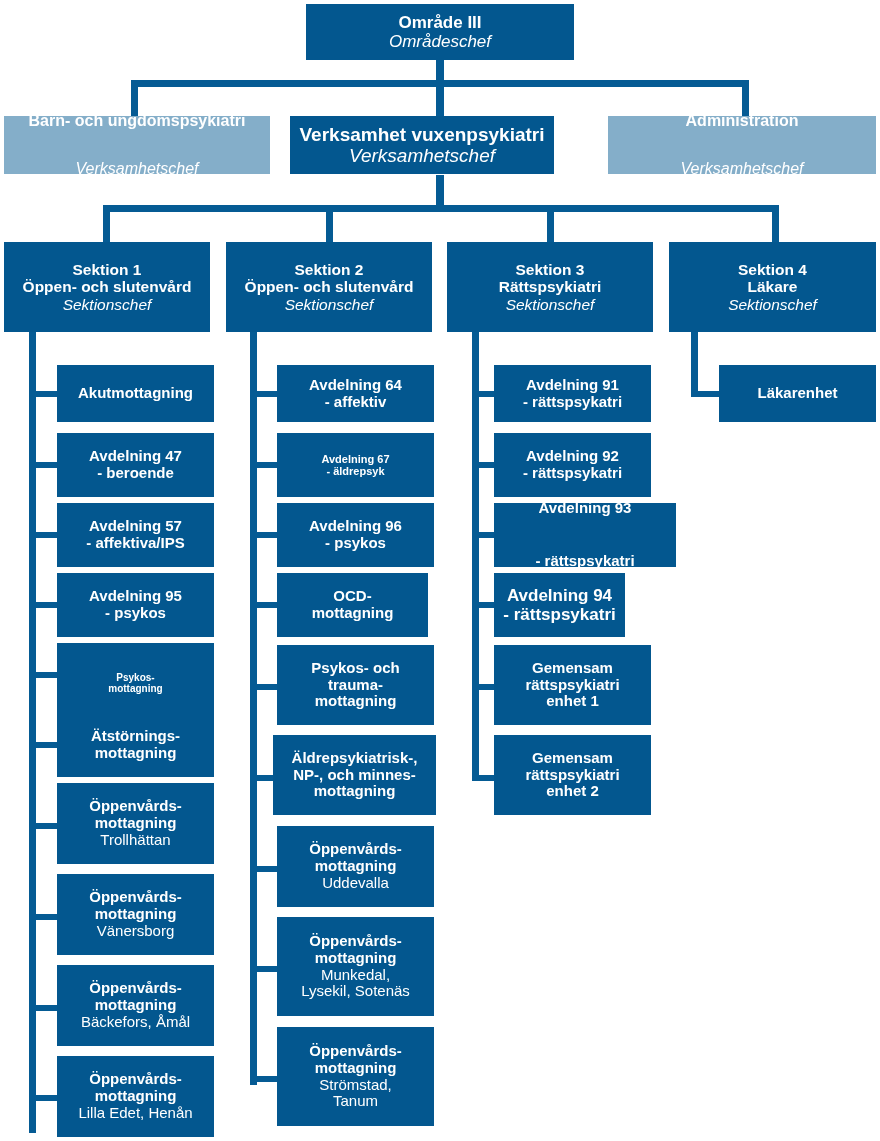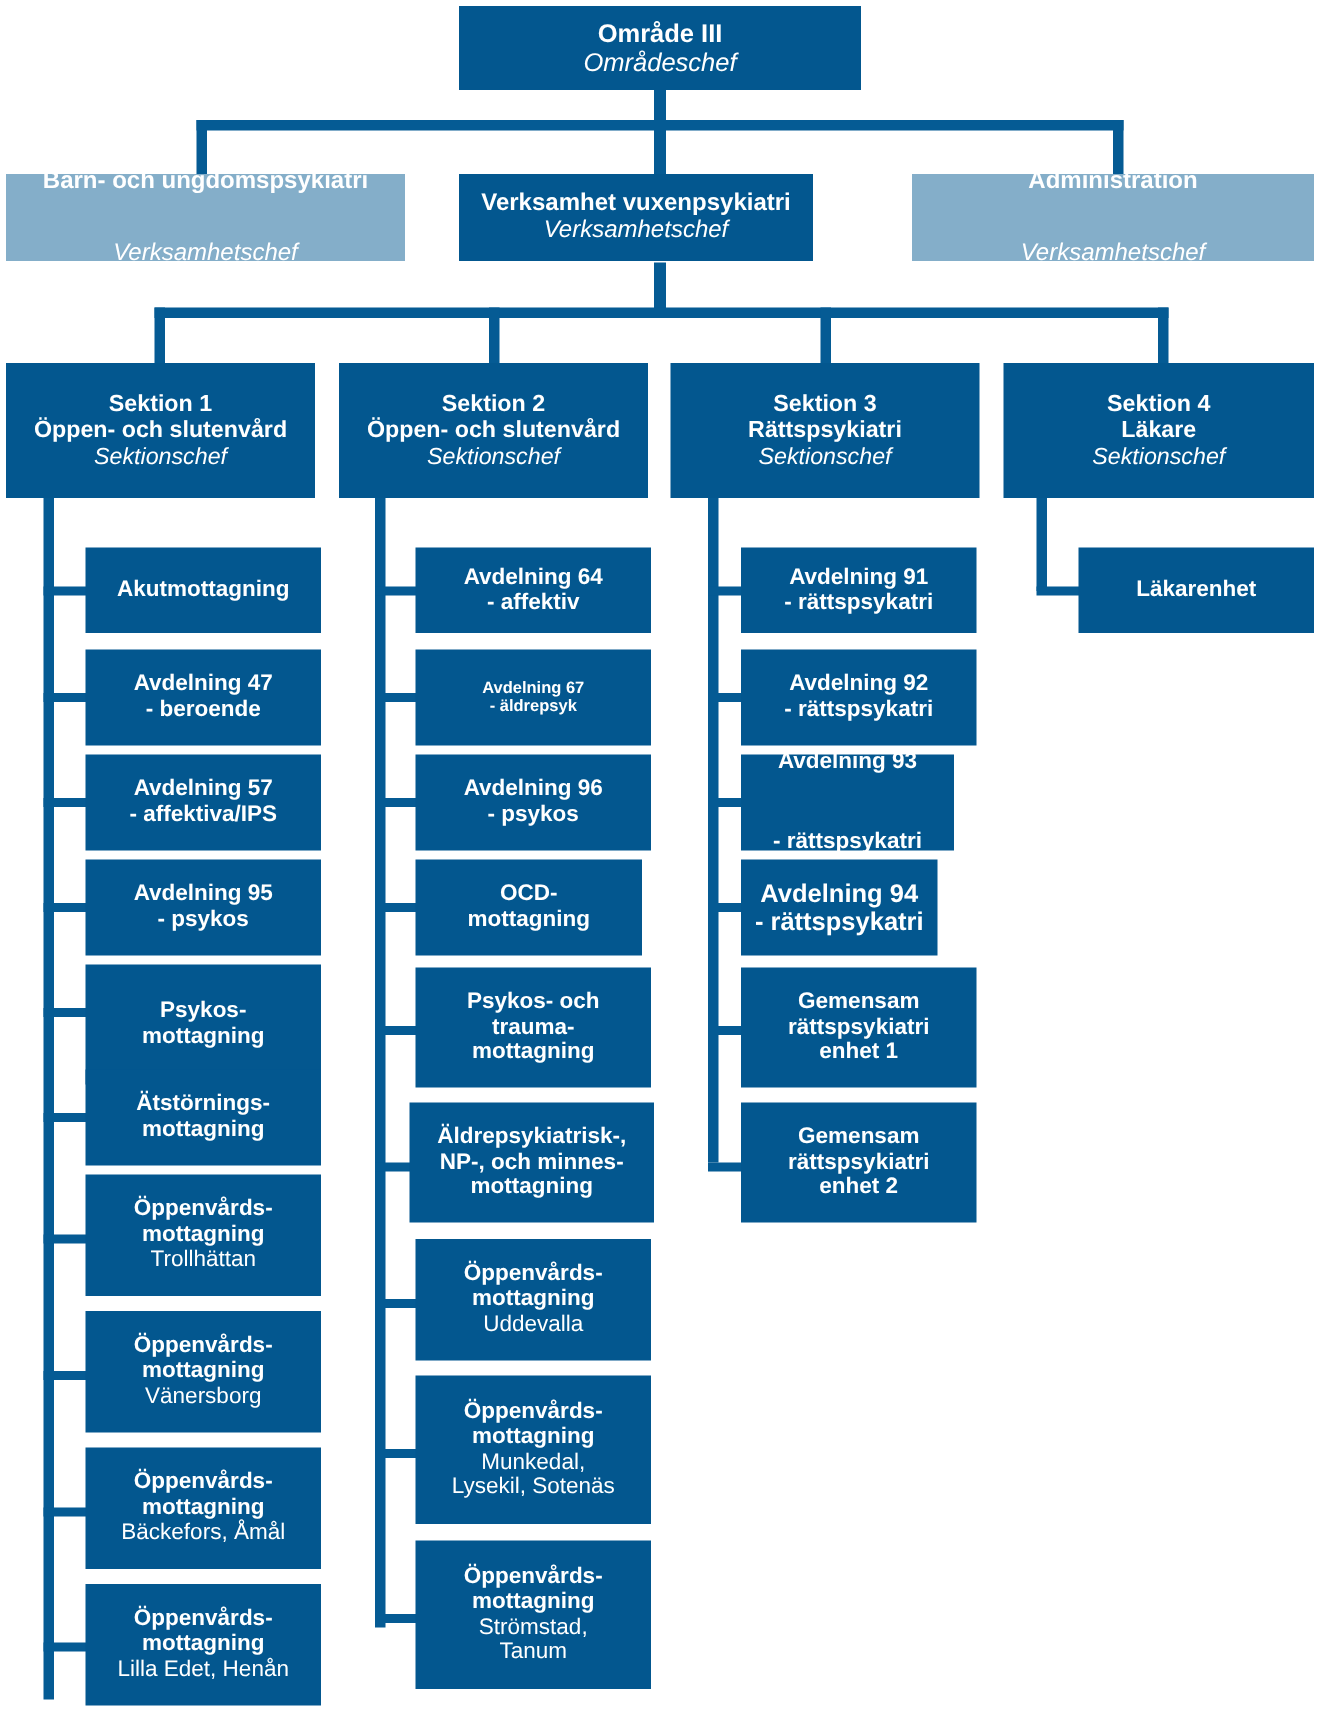--- a/index.html
+++ b/index.html
@@ -106,21 +106,21 @@
   <div class="node" style="left:306px; top:4px; width:268px; height:56px; font-size:17px;">
     <span class="ln bold">Område III</span>
     <span class="ln italic">Områdeschef</span>
   </div>
 
   <div class="node light" style="left:4px; top:116px; width:266px; height:58px; font-size:16px;">
     <span class="ln bold">Barn- och ungdomspsykiatri</span>
     <span class="ln italic">Verksamhetschef</span>
   </div>
 
-  <div class="node" style="left:306px; top:116px; width:236px; height:58px; font-size:16px;">
+  <div class="node" style="left:290px; top:116px; width:264px; height:58px; font-size:19px;">
     <span class="ln bold">Verksamhet vuxenpsykiatri</span>
     <span class="ln italic">Verksamhetschef</span>
   </div>
 
   <div class="node light" style="left:608px; top:116px; width:268px; height:58px; font-size:16px;">
     <span class="ln bold">Administration</span>
     <span class="ln italic">Verksamhetschef</span>
   </div>
 
   <div class="node" style="left:4px; top:242px; width:206px; height:90px; font-size:15.5px;">
@@ -155,21 +155,21 @@
     <span class="ln bold">- beroende</span>
   </div>
   <div class="node" style="left:57px; top:503px; width:157px; height:64px; font-size:15px;">
     <span class="ln bold">Avdelning 57</span>
     <span class="ln bold">- affektiva/IPS</span>
   </div>
   <div class="node" style="left:57px; top:573px; width:157px; height:64px; font-size:15px;">
     <span class="ln bold">Avdelning 95</span>
     <span class="ln bold">- psykos</span>
   </div>
-  <div class="node" style="left:57px; top:643px; width:157px; height:80px; font-size:15px;">
+  <div class="node" style="left:57px; top:643px; width:157px; height:80px; font-size:10px;">
     <span class="ln bold">Psykos-</span>
     <span class="ln bold">mottagning</span>
   </div>
   <div class="node" style="left:57px; top:713px; width:157px; height:64px; font-size:15px;">
     <span class="ln bold">Ätstörnings-</span>
     <span class="ln bold">mottagning</span>
   </div>
   <div class="node" style="left:57px; top:783px; width:157px; height:81px; font-size:15px;">
     <span class="ln bold">Öppenvårds-</span>
     <span class="ln bold">mottagning</span>
@@ -236,21 +236,21 @@
   </div>
 
   <div class="node" style="left:494px; top:365px; width:157px; height:57px; font-size:15px;">
     <span class="ln bold">Avdelning 91</span>
     <span class="ln bold">- rättspsykatri</span>
   </div>
   <div class="node" style="left:494px; top:433px; width:157px; height:64px; font-size:15px;">
     <span class="ln bold">Avdelning 92</span>
     <span class="ln bold">- rättspsykatri</span>
   </div>
-  <div class="node" style="left:494px; top:503px; width:142px; height:64px; font-size:15px;gap:36px;">
+  <div class="node" style="left:494px; top:503px; width:182px; height:64px; font-size:15px;gap:36px;">
     <span class="ln bold">Avdelning 93</span>
     <span class="ln bold">- rättspsykatri</span>
   </div>
   <div class="node" style="left:494px; top:573px; width:131px; height:64px; font-size:17px;">
     <span class="ln bold">Avdelning 94</span>
     <span class="ln bold">- rättspsykatri</span>
   </div>
   <div class="node" style="left:494px; top:645px; width:157px; height:80px; font-size:15px;">
     <span class="ln bold">Gemensam</span>
     <span class="ln bold">rättspsykiatri</span>

